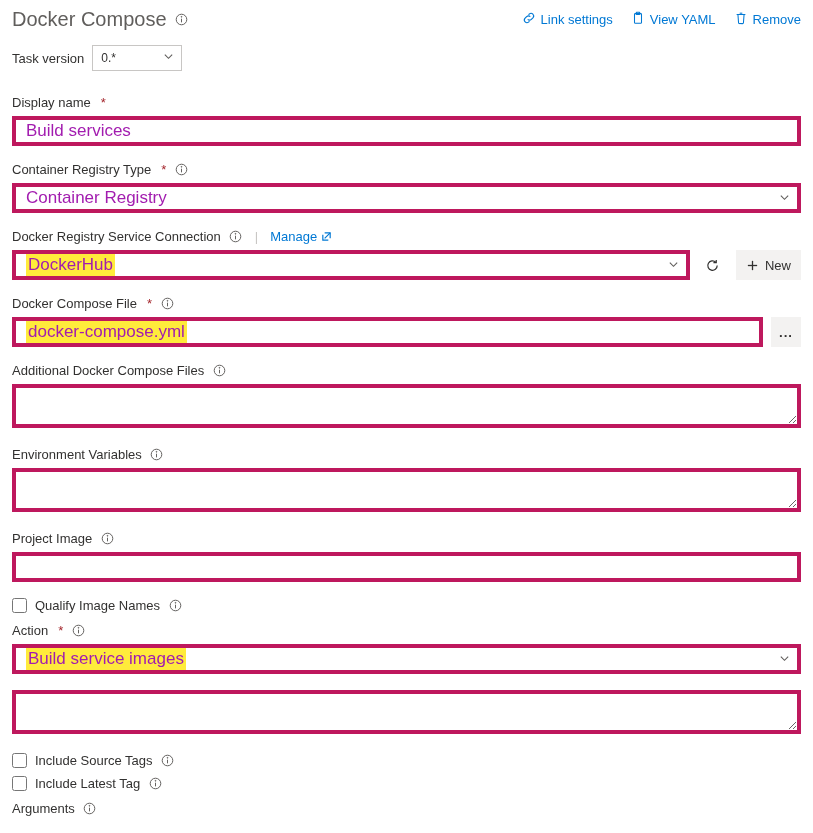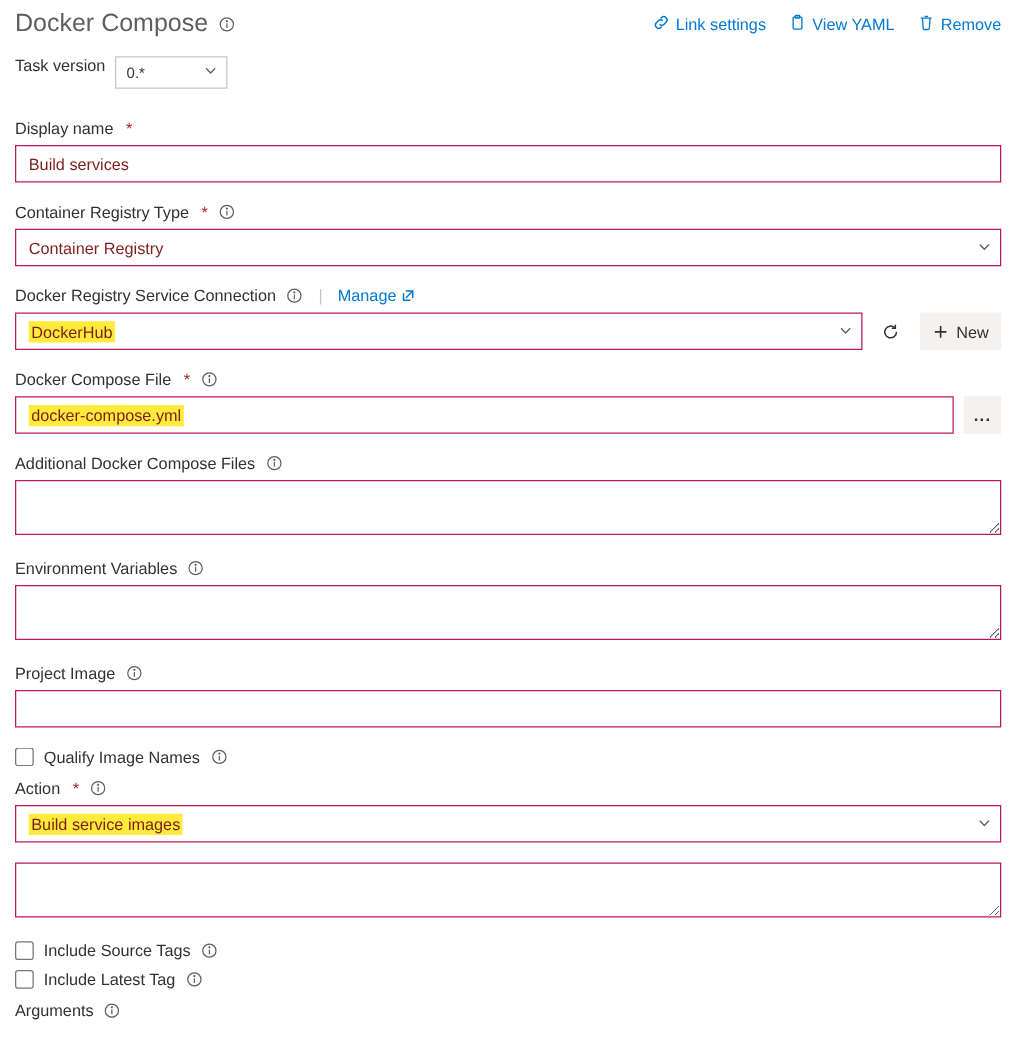--- a/index.html
+++ b/index.html
@@ -46,21 +46,21 @@
       align-items: center;
       gap: 5px;
       color: #0078d4;
       cursor: pointer;
       font-size: 13px;
       justify-content: center;
     }
     .header-action svg { width: 14px; height: 14px; }
     .task-version-row {
       display: flex;
-      align-items: flex-start;
+      align-items: center;
       gap: 8px;
       margin-bottom: 24px;
     }
     .tv-label { font-size: 13px; color: #323130; }
     .tv-select {
       height: 26px;
       width: 90px;
       border: 1px solid #c8c6c4;
       padding: 0 22px 0 8px;
       font-size: 12px;
@@ -82,24 +82,24 @@
       display: flex;
       align-items: center;
       gap: 8px;
       margin-bottom: 6px;
       font-size: 13px;
     }
     .field-label { color: #323130; }
     .req { color: #a4262c; margin-left: 2px; }
     .text-input, .select-input, .textarea-input {
       width: 100%;
-      border: 1px solid #be185d;
+      border: 4px solid #be185d;
       font-family: inherit;
-      font-size: 13px;
-      color: #7f1d1d;
+      font-size: 17px;
+      color: #a21caf;
       background: #fff;
     }
     .text-input { height: 30px; padding: 0 10px; }
     .select-input {
       height: 30px;
       padding: 0 28px 0 10px;
       position: relative;
       display: flex;
       align-items: center;
       cursor: pointer;

